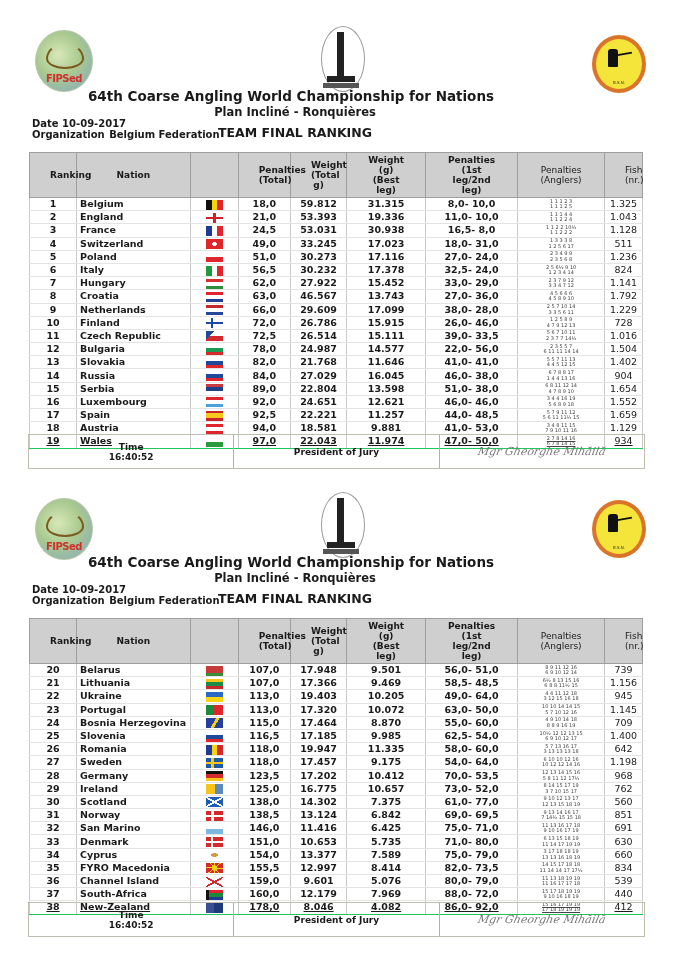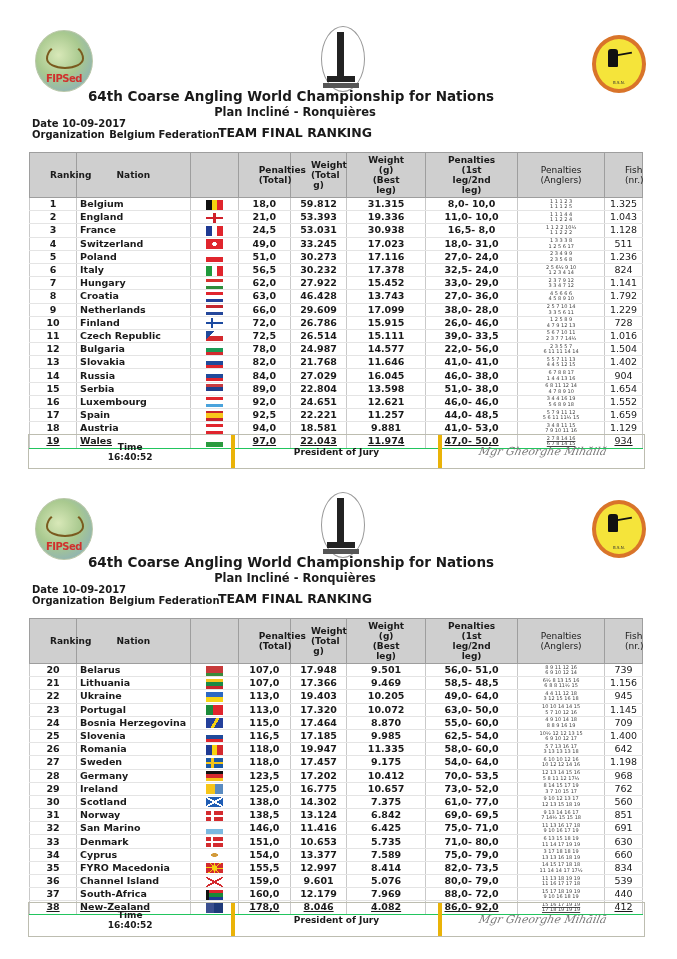--- a/index.html
+++ b/index.html
@@ -42,21 +42,21 @@
   table.rank td { border-right:1px solid #c9c9c9; border-bottom:1px solid #e4e4e4; height:12.2px;
     padding:0 2px; font-weight:bold; text-align:center; line-height:12px; white-space:nowrap; }
   table.rank td.nation { text-align:left; padding-left:3px; }
   table.rank td.anglers { font-weight:normal; font-size:5px; line-height:5.5px; color:#444; }
   table.rank td.fish { font-weight:normal; font-size:9.5px; }
   table.rank td:first-child { border-left:1px solid #c9c9c9; }
   table.rank tr:last-child td { border-bottom:1px solid #22c55e;text-decoration:underline; }
   .flag { display:inline-block; width:17px; height:10px; vertical-align:middle; }
 
   .footer { position:absolute; left:28px; width:615px; height:33px; border:1px solid #bdbdb0; display:flex; font-size:9px; font-weight:bold; }
-  .footer > div { flex:1; display:flex; align-items:center; justify-content:center; text-align:center; border-right:4px solid #eab308; }
+  .footer > div { flex:1; display:flex; align-items:center; justify-content:center; text-align:center; border-right:1px solid #eab308; }
   .footer > div:last-child { border-right:none; }
   .sig { font-family:"DejaVu Serif", serif; font-style:italic; font-weight:normal; color:#777; font-size:11px; transform:skewX(-12deg); }
 </style>
 </head>
 <body>
 
 <div class="page" style="top:0;">
   <div class="logo logo-left">
     <div class="hook"></div>
     <div class="fipsed">FIPSed</div>
@@ -207,21 +207,21 @@
             <div>2 3 7 9 12</div>
             <div>3 3 4 7 12</div>
           </td>
           <td class="fish">1.141</td>
         </tr>
         <tr>
           <td>8</td>
           <td class="nation">Croatia</td>
           <td><span class="flag" style="background: linear-gradient(rgb(224, 37, 45) 0%, rgb(224, 37, 45) 33.3333%, rgb(255, 255, 255) 33.3333%, rgb(255, 255, 255) 66.6667%, rgb(33, 63, 153) 66.6667%, rgb(33, 63, 153) 100%);"></span></td>
           <td>63,0</td>
-          <td>46.428</td>
+          <td>46.567</td>
           <td>13.743</td>
           <td>27,0- 36,0</td>
           <td class="anglers">
             <div>4 5 6 6 6</div>
             <div>4 5 8 9 10</div>
           </td>
           <td class="fish">1.792</td>
         </tr>
         <tr>
           <td>9</td>

